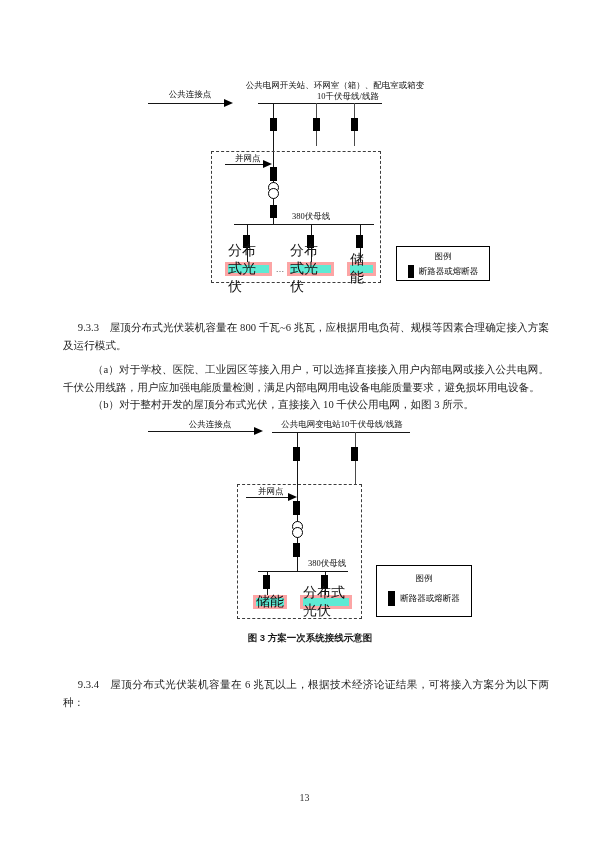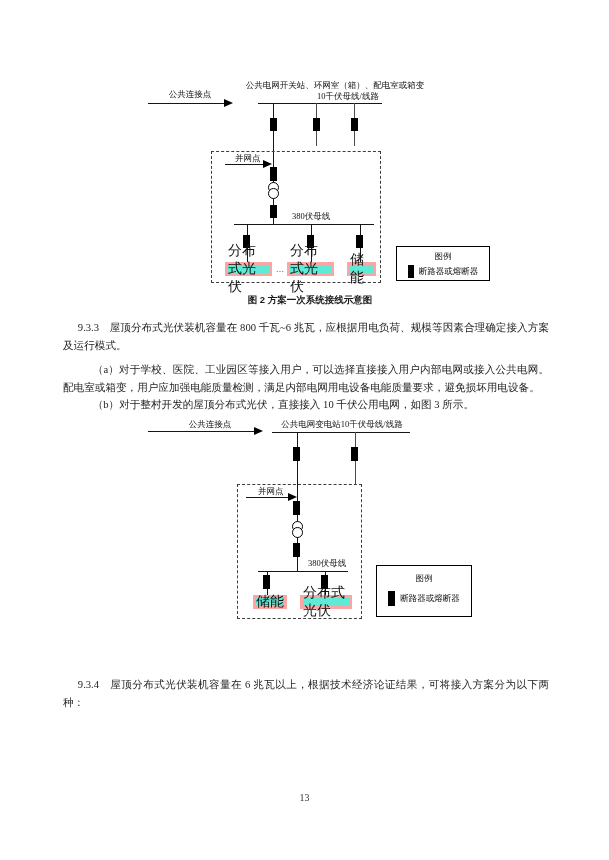--- a/index.html
+++ b/index.html
@@ -83,26 +83,25 @@
     <div class="lbox" style="left:207px;top:184px;width:29px;height:14px;">储能</div>
 
     <div class="legend" style="left:256px;top:168px;width:94px;height:35px;padding-top:4px;">
       <div class="lt">图例</div>
       <div class="lr" style="margin-top:2px;">
         <span class="lsq"></span>
         <span>断路器或熔断器</span>
       </div>
     </div>
 
-    <div class="caption" style="left:20px;top:216px;width:300px;">图 2  方案一次系统接线示意图</div>
   </div>
 
   <div class="textcol" style="top:319px;">
     <p class="p-sec">9.3.3　屋顶分布式光伏装机容量在 800 千瓦~6 兆瓦，应根据用电负荷、规模等因素合理确定接入方案及运行模式。</p>
-    <p class="p-sub gap7">（a）对于学校、医院、工业园区等接入用户，可以选择直接接入用户内部电网或接入公共电网。配电室或箱变，用户应加强电能质量检测，满足内部电网用电设备电能质量要求，避免损坏用电设备。</p>
+    <p class="p-sub gap7">（a）对于学校、医院、工业园区等接入用户，可以选择直接接入用户内部电网或接入公共电网。千伏公用线路，用户应加强电能质量检测，满足内部电网用电设备电能质量要求，避免损坏用电设备。</p>
     <p class="p-sub">（b）对于整村开发的屋顶分布式光伏，直接接入 10 千伏公用电网，如图 3 所示。</p>
   </div>
 
   <div class="fig" style="left:140px;top:415px;width:340px;height:240px;">
 
     <div class="dlabel ctr" style="left:30px;top:4px;width:80px;">公共连接点</div>
     <div class="lineh" style="left:8px;top:16px;width:106px;"></div>
     <div class="ah" style="left:114px;top:11.5px;"></div>
 
     <div class="dlabel ctr" style="left:132px;top:4px;width:140px;">公共电网变电站10千伏母线/线路</div>
@@ -136,20 +135,21 @@
     <div class="lbox" style="left:160px;top:180px;width:52px;height:14px;">分布式光伏</div>
 
     <div class="legend" style="left:236px;top:150px;width:96px;height:52px;padding-top:7px;">
       <div class="lt">图例</div>
       <div class="lr" style="margin-top:6px;">
         <span class="lsq" style="width:7px;height:15px;"></span>
         <span>断路器或熔断器</span>
       </div>
     </div>
 
+    <div class="caption" style="left:0px;top:217px;width:340px;">图 3  方案一次系统接线示意图</div>
   </div>
 
   <div class="textcol" style="top:676px;">
     <p class="p-sec">9.3.4　屋顶分布式光伏装机容量在 6 兆瓦以上，根据技术经济论证结果，可将接入方案分为以下两种：</p>
   </div>
 
   <div class="pageno">13</div>
 
 </div>
 

